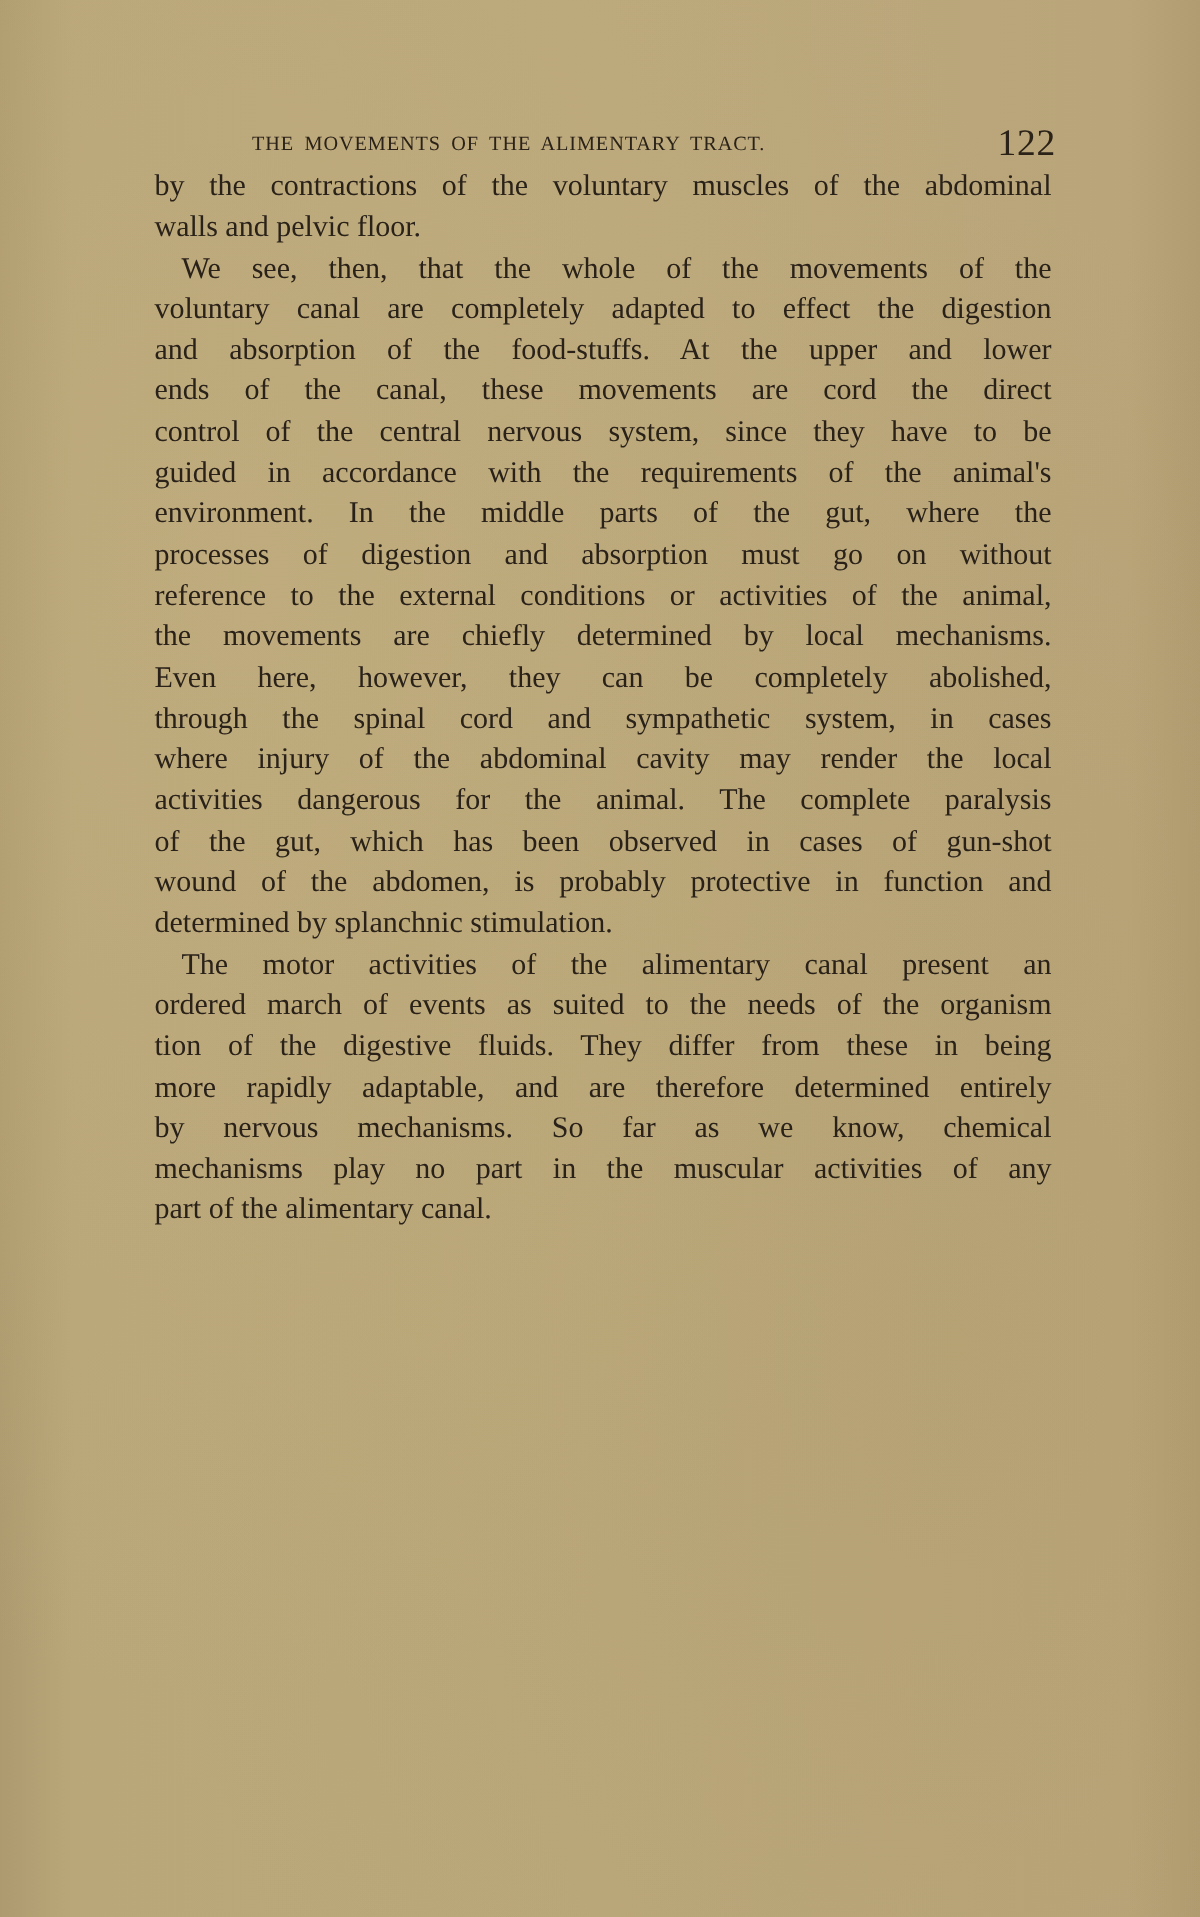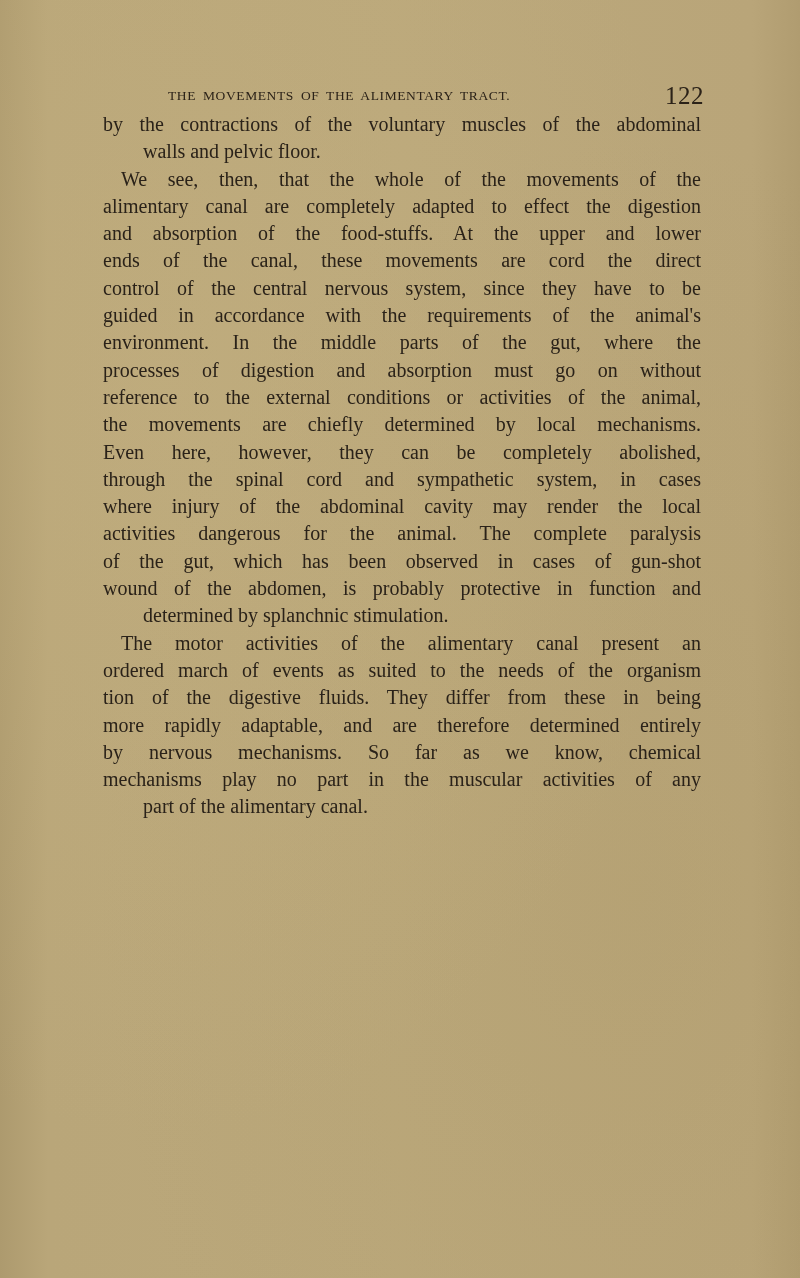--- a/index.html
+++ b/index.html
@@ -64,40 +64,39 @@
       height: 27.3px;
       line-height: 27.3px;
       font-size: 20px;
       white-space: nowrap;
       text-align: justify;
       text-align-last: justify;
       color: #2a2219;
     }
     .line.last {
       text-align-last: left;
-      margin-left: 40px;
     }
     .line.indent {
       padding-left: 18px;
     }
   </style>
 </head>
 <body>
 
 <div class="page">
   <div class="running-head">
     <span class="running-title">THE MOVEMENTS OF THE ALIMENTARY TRACT.</span>
     <span class="page-number">122</span>
   </div>
 
   <div class="body-text">
     <div class="line">by the contractions of the voluntary muscles of the abdominal</div>
     <div class="line last">walls and pelvic floor.</div>
     <div class="line indent">We see, then, that the whole of the movements of the</div>
-    <div class="line">alimentary canal are completely adapted to effect the digestion</div>
+    <div class="line">voluntary canal are completely adapted to effect the digestion</div>
     <div class="line">and absorption of the food-stuffs. At the upper and lower</div>
     <div class="line">ends of the canal, these movements are cord the direct</div>
     <div class="line">control of the central nervous system, since they have to be</div>
     <div class="line">guided in accordance with the requirements of the animal's</div>
     <div class="line">environment. In the middle parts of the gut, where the</div>
     <div class="line">processes of digestion and absorption must go on without</div>
     <div class="line">reference to the external conditions or activities of the animal,</div>
     <div class="line">the movements are chiefly determined by local mechanisms.</div>
     <div class="line">Even here, however, they can be completely abolished,</div>
     <div class="line">through the spinal cord and sympathetic system, in cases</div>

